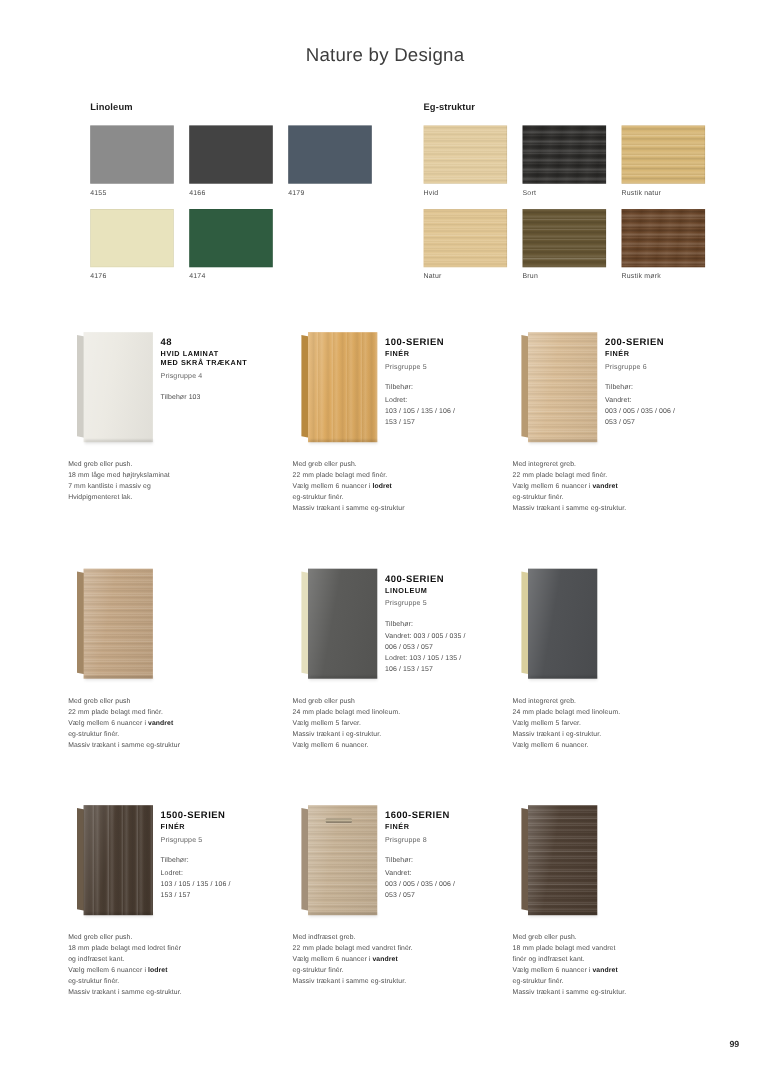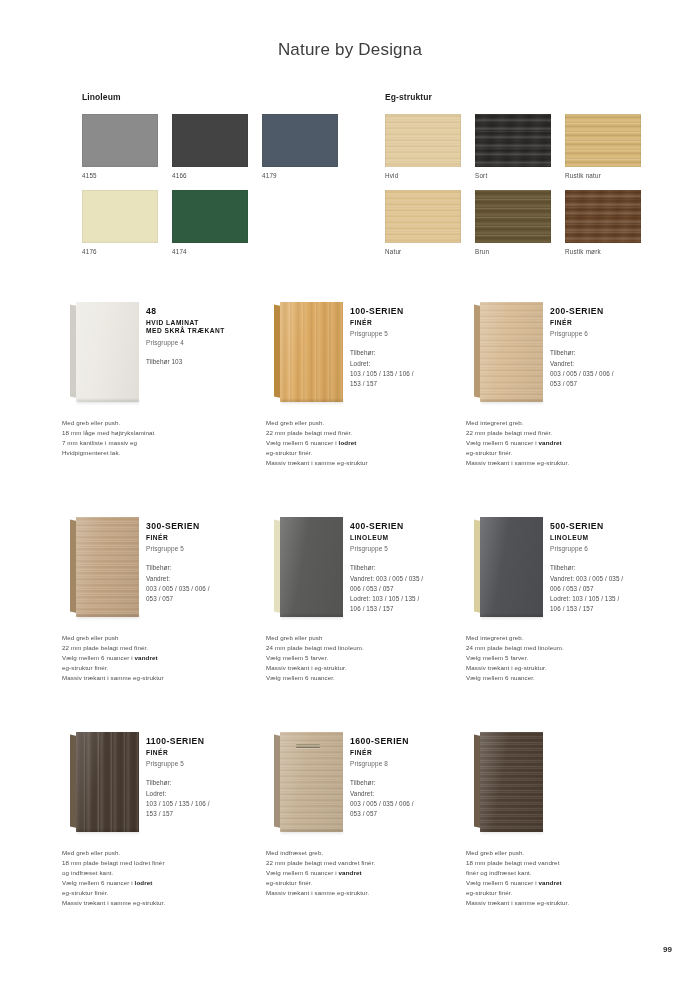--- a/index.html
+++ b/index.html
@@ -397,31 +397,20 @@
     <div class="prod-row">
       <div class="prod c0">
         <div class="prod-top">
           <div class="door-wrap">
             <div class="door-side" style="background: rgb(162, 135, 101);"></div>
             <div class="door-face" style="background: rgb(195, 165, 131);">
               <div class="grain"></div>
             </div>
             <div class="door-shadow"></div>
           </div>
-          <div class="prod-titles">
-            <div class="prod-name">300-SERIEN</div>
-            <div class="prod-sub">FINÉR</div>
-            <div class="prod-price">Prisgruppe 5</div>
-            <div class="prod-acc">
-              <div>Tilbehør:</div>
-              <div>Vandret:</div>
-              <div>003 / 005 / 035 / 006 /</div>
-              <div>053 / 057</div>
-            </div>
-          </div>
         </div>
         <div class="prod-desc">
           <div>Med greb eller push</div>
           <div>22 mm plade belagt med finér.</div>
           <div>Vælg mellem 6 nuancer i <b>vandret</b></div>
           <div>eg-struktur finér.</div>
           <div>Massiv trækant i samme eg-struktur</div>
         </div>
       </div>
       <div class="prod c1">
@@ -452,32 +441,20 @@
           <div>Vælg mellem 6 nuancer.</div>
         </div>
       </div>
       <div class="prod c2">
         <div class="prod-top">
           <div class="door-wrap">
             <div class="door-side" style="background: rgb(217, 207, 158);"></div>
             <div class="door-face" style="background: rgb(77, 79, 82);"></div>
             <div class="door-shadow"></div>
           </div>
-          <div class="prod-titles">
-            <div class="prod-name">500-SERIEN</div>
-            <div class="prod-sub">LINOLEUM</div>
-            <div class="prod-price">Prisgruppe 6</div>
-            <div class="prod-acc">
-              <div>Tilbehør:</div>
-              <div>Vandret: 003 / 005 / 035 /</div>
-              <div>006 / 053 / 057</div>
-              <div>Lodret: 103 / 105 / 135 /</div>
-              <div>106 / 153 / 157</div>
-            </div>
-          </div>
         </div>
         <div class="prod-desc">
           <div>Med integreret greb.</div>
           <div>24 mm plade belagt med linoleum.</div>
           <div>Vælg mellem 5 farver.</div>
           <div>Massiv trækant i eg-struktur.</div>
           <div>Vælg mellem 6 nuancer.</div>
         </div>
       </div>
     </div>
@@ -485,21 +462,21 @@
       <div class="prod c0">
         <div class="prod-top">
           <div class="door-wrap">
             <div class="door-side" style="background: rgb(107, 91, 73);"></div>
             <div class="door-face" style="background: rgb(71, 58, 47);">
               <div class="grain" style="transform:rotate(90deg) scale(2.2)"></div>
             </div>
             <div class="door-shadow"></div>
           </div>
           <div class="prod-titles">
-            <div class="prod-name">1100-SERIEN</div>
+            <div class="prod-name">1500-SERIEN</div>
             <div class="prod-sub">FINÉR</div>
             <div class="prod-price">Prisgruppe 5</div>
             <div class="prod-acc">
               <div>Tilbehør:</div>
               <div>Lodret:</div>
               <div>103 / 105 / 135 / 106 /</div>
               <div>153 / 157</div>
             </div>
           </div>
         </div>

